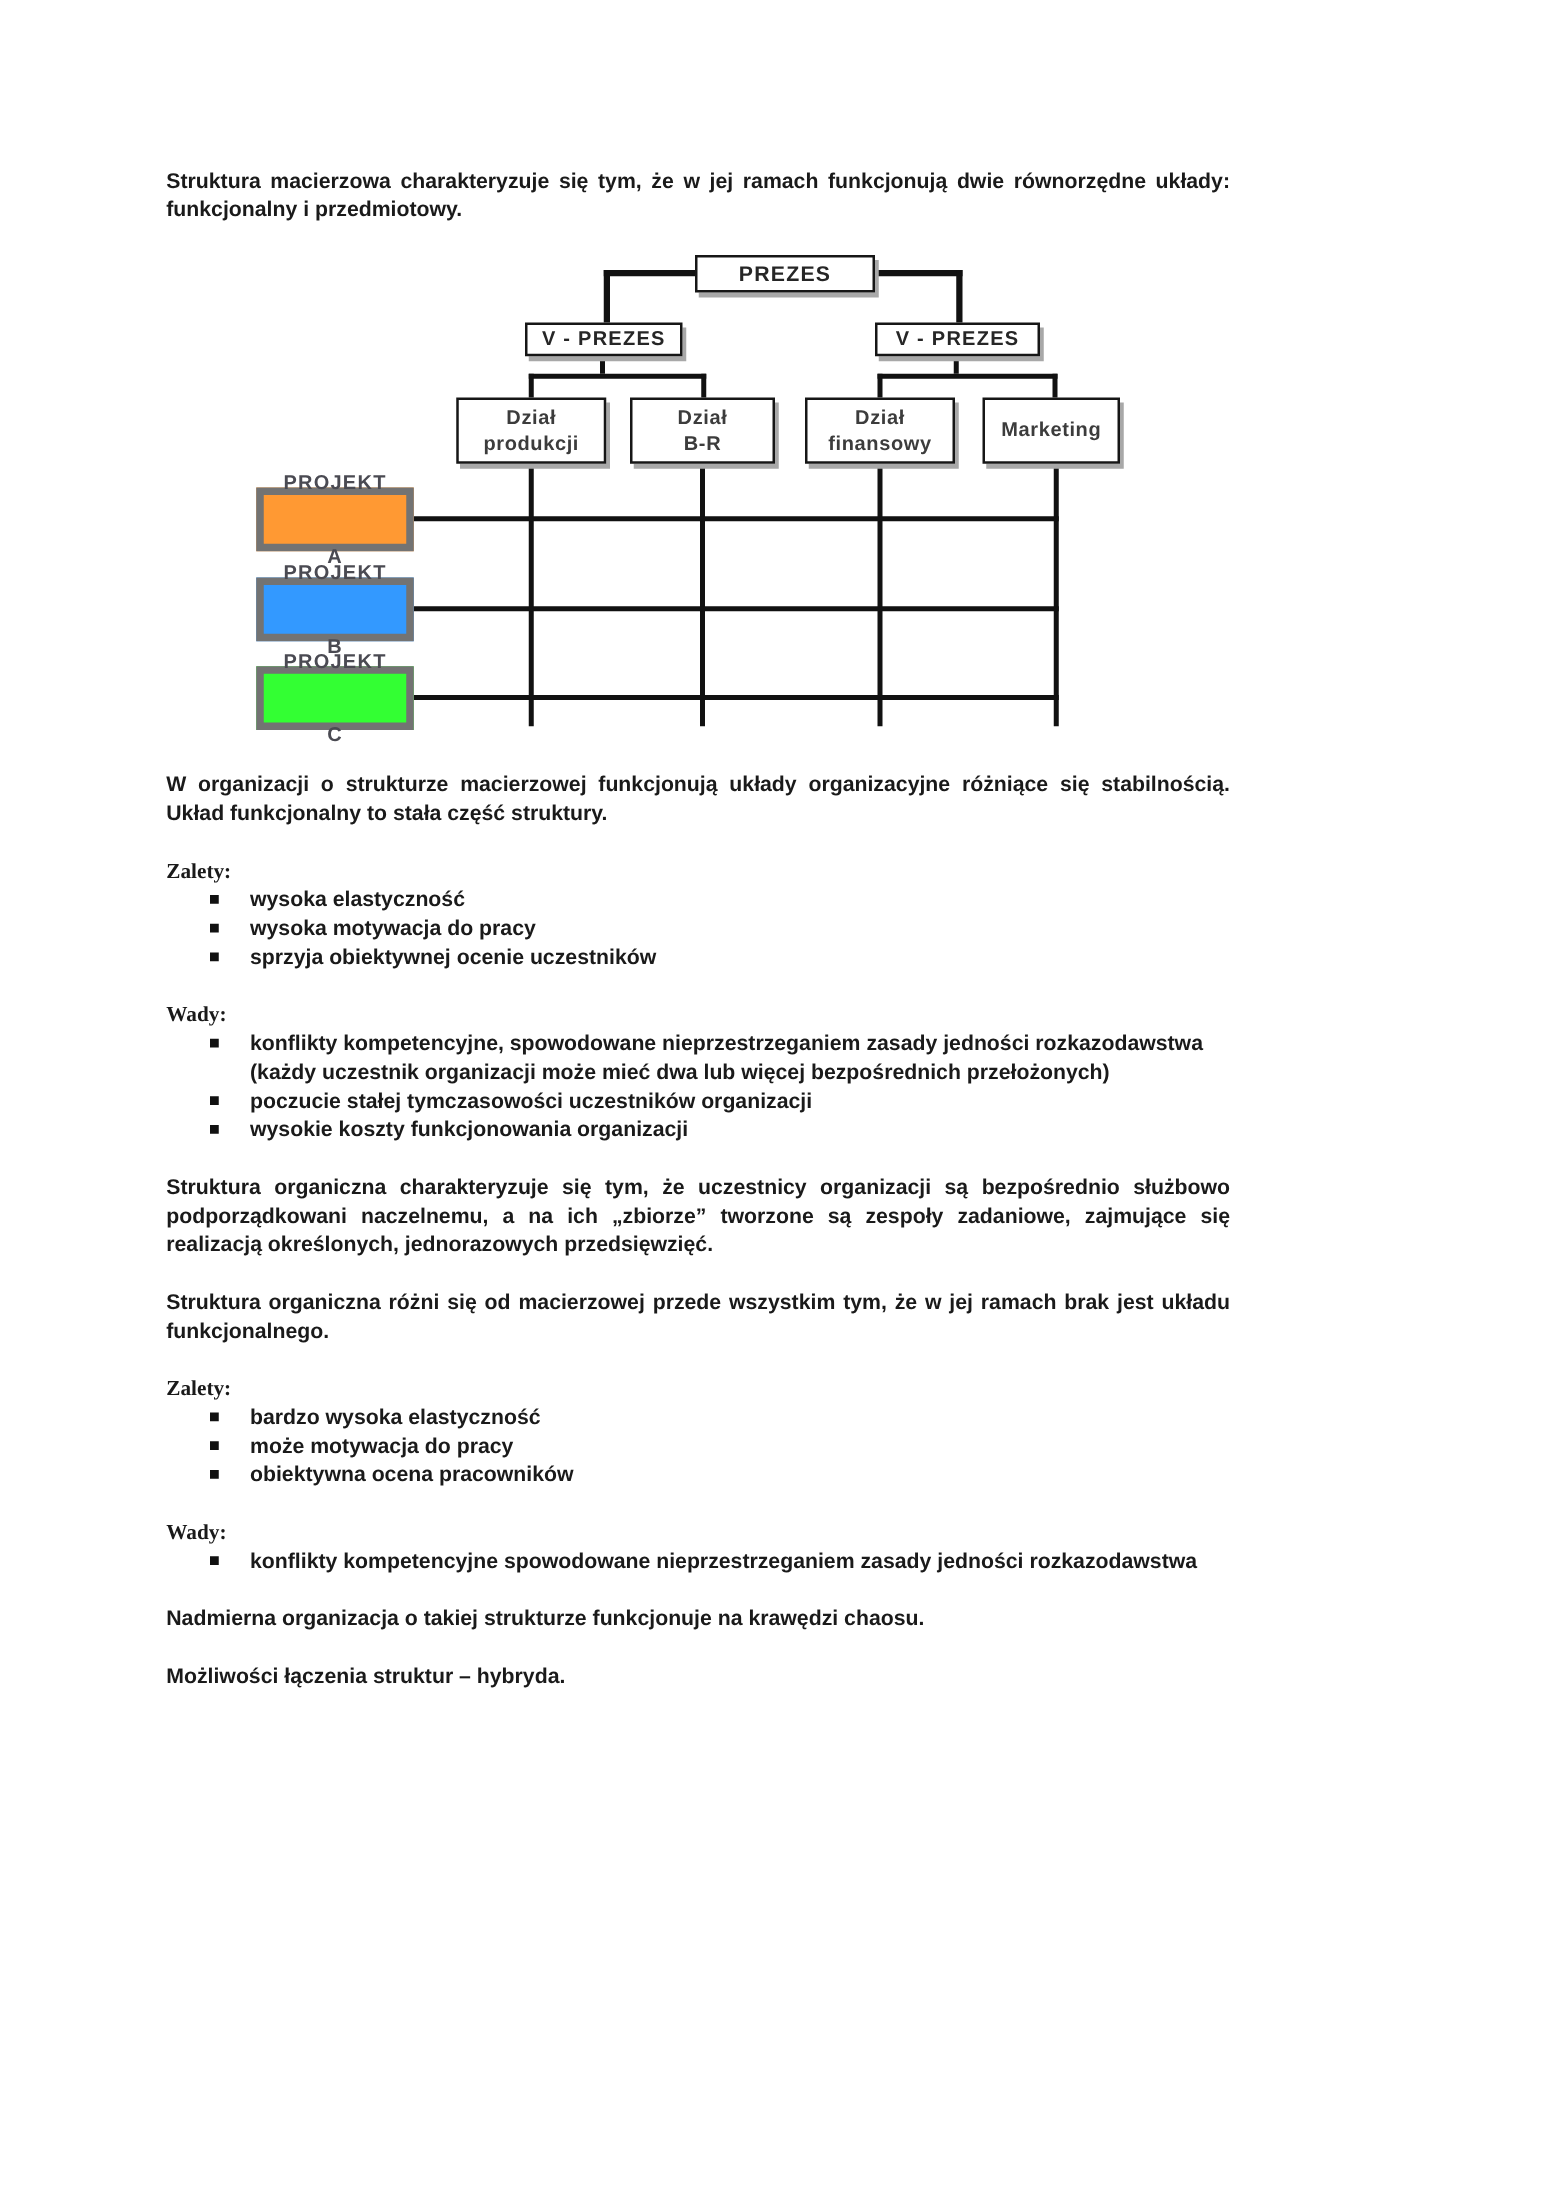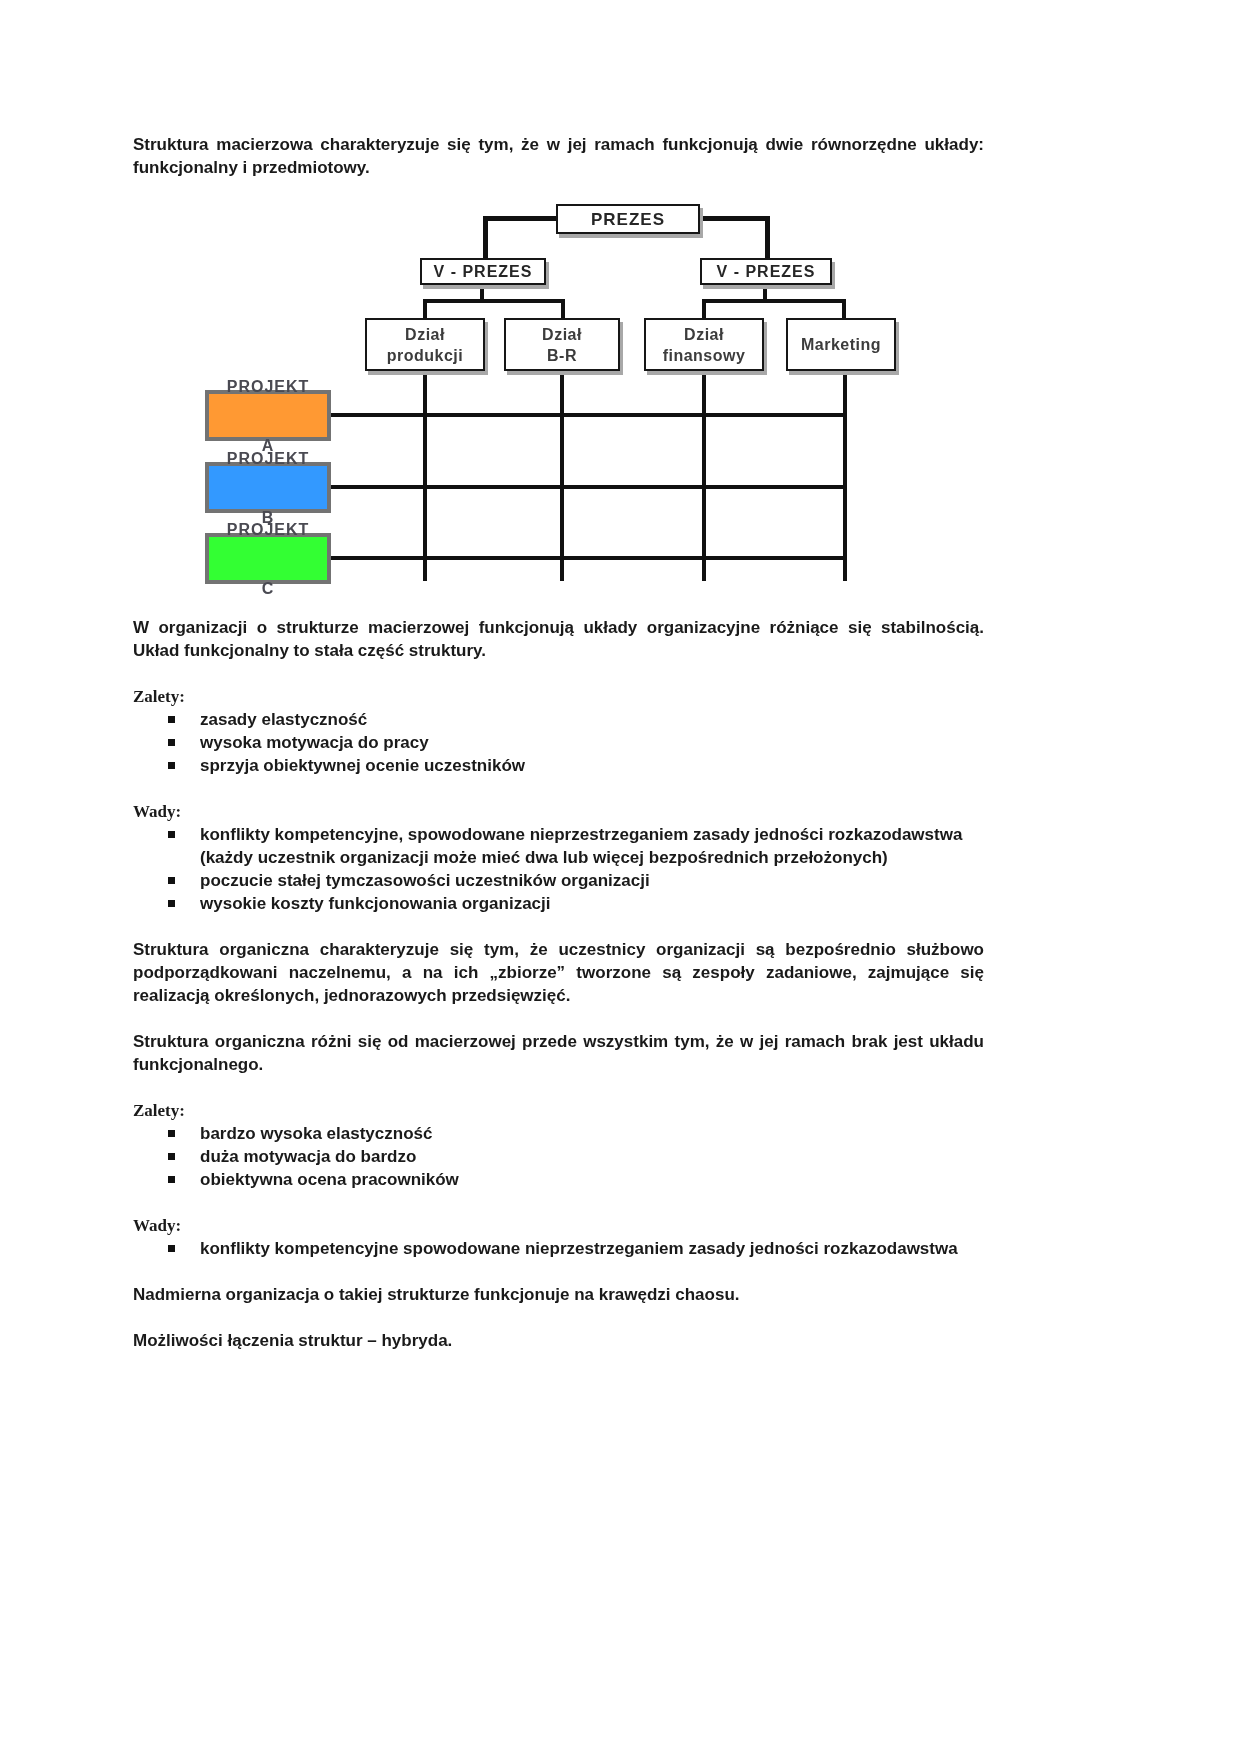--- a/index.html
+++ b/index.html
@@ -43,21 +43,21 @@
     display:flex; flex-direction:column;
     align-items:center; justify-content:center;
     text-align:center;
     box-sizing:border-box;
   }
   .wbox .t1 { color:#262626; letter-spacing:1px; }
   .wbox.dept { font-size:16px; line-height:21px; color:#3c3c3c; letter-spacing:0; }
   .wbox.dept span { letter-spacing:0.5px; }
   .pbox {
     position:absolute; z-index:2;
-    border:4px solid #737373;
+    border:6px solid #737373;
     display:flex; flex-direction:column;
     align-items:center; justify-content:center;
     text-align:center;
     font-size:16px; line-height:21px;
     color:#4a4a52; letter-spacing:1px;
     box-sizing:border-box;
     gap:38px;
   }
 
   
@@ -140,40 +140,40 @@
   <div class="pbox projC" style="background: rgb(51, 255, 51);">
     <span>PROJEKT</span>
     <span>C</span>
   </div>
 </div>
 
 <p class="justify">W organizacji o strukturze macierzowej funkcjonują układy organizacyjne różniące się stabilnością. Układ funkcjonalny to stała część struktury.</p>
 
 <p class="label">Zalety:</p>
 <ul class="bullets">
-  <li>zasady elastyczność</li>
+  <li>wysoka elastyczność</li>
   <li>wysoka motywacja do pracy</li>
   <li>sprzyja obiektywnej ocenie uczestników</li>
 </ul>
 
 <p class="label">Wady:</p>
 <ul class="bullets">
   <li>konflikty kompetencyjne, spowodowane nieprzestrzeganiem zasady jedności rozkazodawstwa (każdy uczestnik organizacji może mieć dwa lub więcej bezpośrednich przełożonych)</li>
   <li>poczucie stałej tymczasowości uczestników organizacji</li>
   <li>wysokie koszty funkcjonowania organizacji</li>
 </ul>
 
 <p class="justify">Struktura organiczna charakteryzuje się tym, że uczestnicy organizacji są bezpośrednio służbowo podporządkowani naczelnemu, a na ich „zbiorze” tworzone są zespoły zadaniowe, zajmujące się realizacją określonych, jednorazowych przedsięwzięć.</p>
 
 <p class="justify">Struktura organiczna różni się od macierzowej przede wszystkim tym, że w jej ramach brak jest układu funkcjonalnego.</p>
 
 <p class="label">Zalety:</p>
 <ul class="bullets">
   <li>bardzo wysoka elastyczność</li>
-  <li>duża motywacja do bardzo</li>
+  <li>może motywacja do pracy</li>
   <li>obiektywna ocena pracowników</li>
 </ul>
 
 <p class="label">Wady:</p>
 <ul class="bullets">
   <li>konflikty kompetencyjne spowodowane nieprzestrzeganiem zasady jedności rozkazodawstwa</li>
 </ul>
 
 <p>Nadmierna organizacja o takiej strukturze funkcjonuje na krawędzi chaosu.</p>
 

